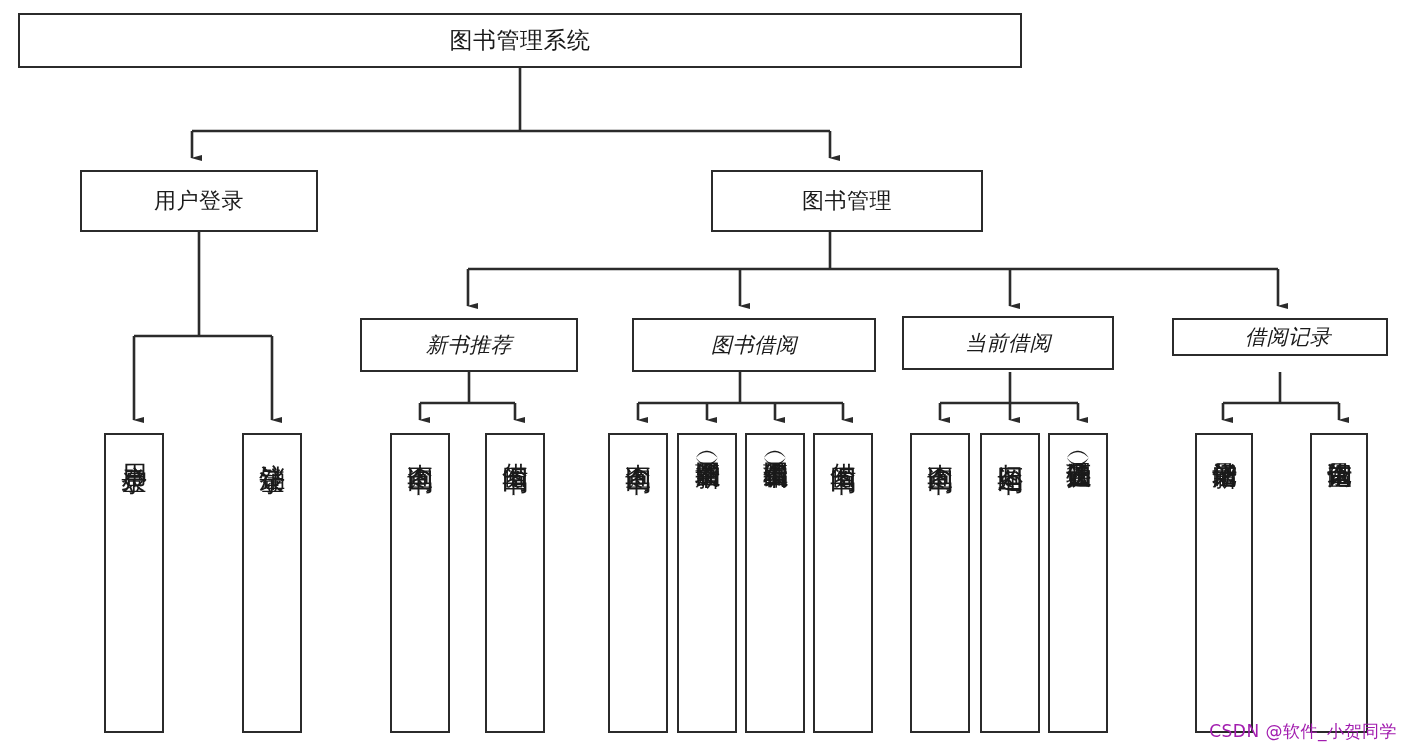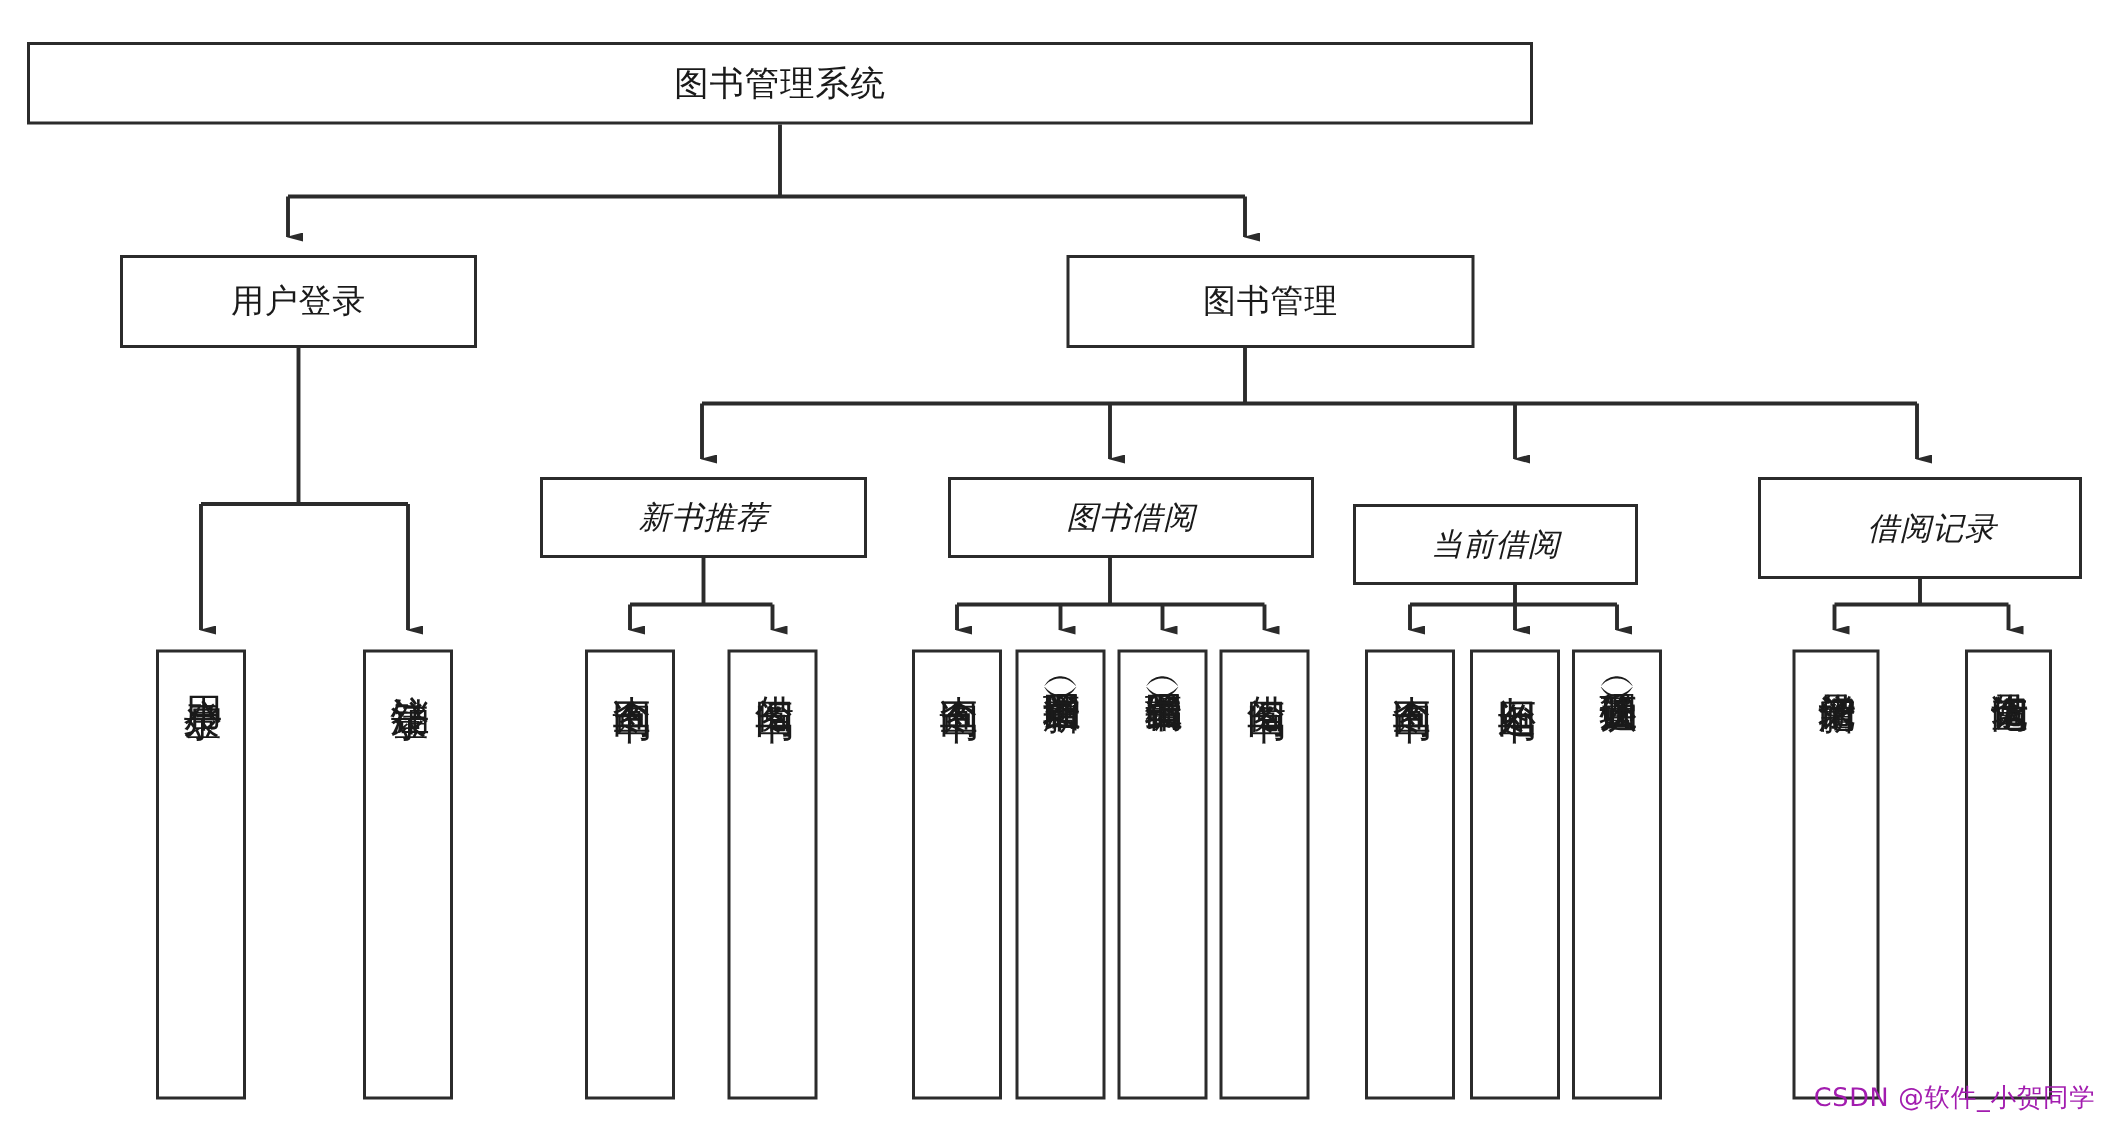--- a/index.html
+++ b/index.html
@@ -129,45 +129,45 @@
       <path d="M1010,403 L1010,420" marker-end="url(#arrowhead)"></path>
       <path d="M1078,403 L1078,420" marker-end="url(#arrowhead)"></path>
 
       <path d="M1280,372 L1280,403"></path>
       <path d="M1223,403 L1339,403"></path>
       <path d="M1223,403 L1223,420" marker-end="url(#arrowhead)"></path>
       <path d="M1339,403 L1339,420" marker-end="url(#arrowhead)"></path>
     </g>
   </svg>
 
-  <div class="node level-0" style="left:18px; top:13px; width:1004px; height:55px;margin-top:15px;">
+  <div class="node level-0" style="left:18px; top:13px; width:1004px; height:55px;">
     <span class="node-label">图书管理系统</span>
   </div>
 
   <div class="node level-1" style="left:80px; top:170px; width:238px; height:62px;">
     <span class="node-label">用户登录</span>
   </div>
 
   <div class="node level-1" style="left:711px; top:170px; width:272px; height:62px;">
     <span class="node-label">图书管理</span>
   </div>
 
   <div class="node level-2" style="left:360px; top:318px; width:218px; height:54px;">
     <span class="node-label">新书推荐</span>
   </div>
 
   <div class="node level-2" style="left:632px; top:318px; width:244px; height:54px;">
     <span class="node-label">图书借阅</span>
   </div>
 
-  <div class="node level-2" style="left:902px; top:336px; width:190px; height:54px;">
+  <div class="node level-2" style="left:902px; top:316px; width:212px; height:54px;">
     <span class="node-label">当前借阅</span>
   </div>
 
-  <div class="node level-2" style="left:1172px; top:318px; width:216px; height:68px;padding-left:16px;">
+  <div class="node level-2" style="left:1172px; top:318px; width:216px; height:38px;padding-left:16px;">
     <span class="node-label">借阅记录</span>
   </div>
 
   <div class="node level-3" style="left:104px; top:433px; width:60px; height:300px;">
     <span class="node-label">用户登录</span>
   </div>
 
   <div class="node level-3" style="left:242px; top:433px; width:60px; height:300px;">
     <span class="node-label">注销登录</span>
   </div>

